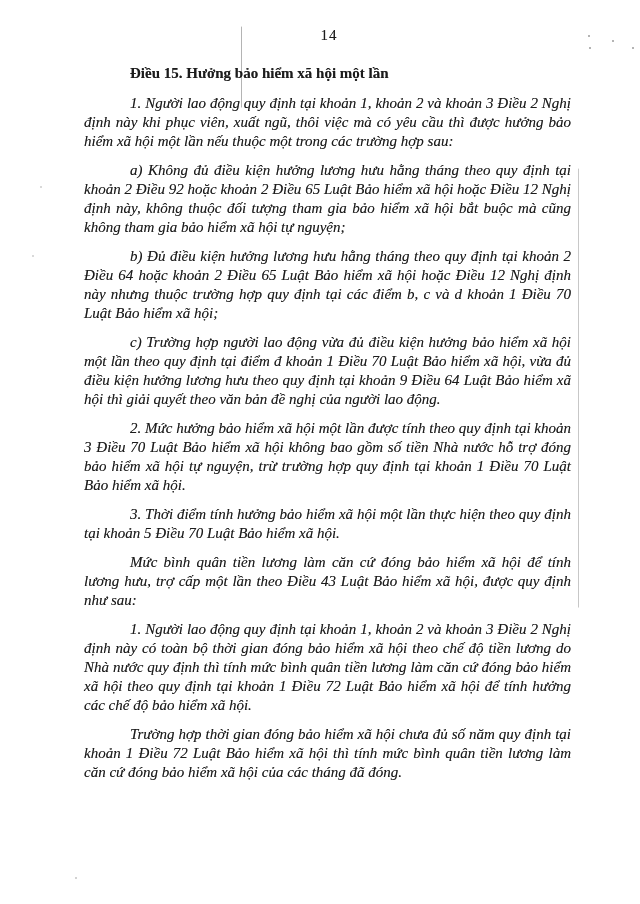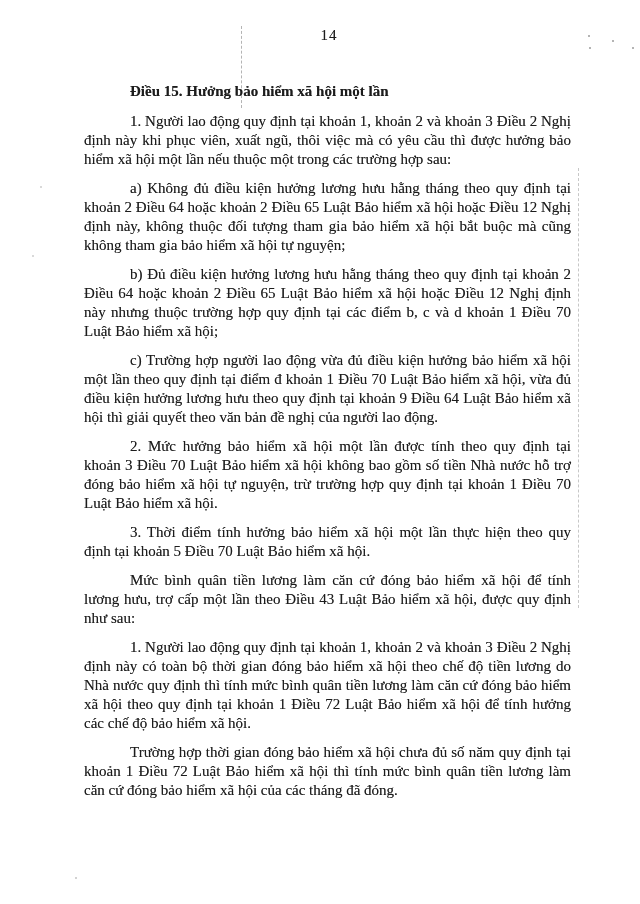--- a/index.html
+++ b/index.html
@@ -1,20 +1,20 @@
 <!DOCTYPE html>
 <html lang="vi" style="--ink: #1c1c1c; --paper: #ffffff; --artifact: #9b9b9b;"><head>
 <meta charset="utf-8">
 <style>
   :root {
     --ink: #1c1c1c;
     --paper: #ffffff;
     --artifact: #9b9b9b;
   }
-  * { margin: 0; padding: 0; box-sizing: border-box; }
+  * { margin: 0; padding: 0; box-sizing: border-box; border-radius: 14px; }
   html, body {
     width: 640px;
     height: 904px;
     background: var(--paper);
   }
   .page {
     position: relative;
     width: 640px;
     height: 904px;
     background: var(--paper);
@@ -27,39 +27,40 @@
     top: 27px;
     left: 84px;
     width: 490px;
     text-align: center;
     font-size: 15px;
     letter-spacing: 1px;
     text-shadow: 0 0 0.5px rgba(0,0,0,0.5);
   }
   .content {
     position: absolute;
-    top: 82px;
+    top: 64px;
     left: 84px;
     width: 487px;
     font-size: 15px;
     line-height: 19px;
     text-shadow: 0 0 0.5px rgba(0,0,0,0.45);
   }
   .doc-heading {
     font-size: 15px;
     font-weight: bold;
     line-height: 19px;
     text-align: left;
     text-indent: 46px;
     margin: 0 0 11px 0;
   }
   .doc-para {
     text-align: justify;
     text-indent: 46px;
     margin: 0 0 10px 0;
+    font-style: italic;
   }
   .doc-para:last-child { margin-bottom: 4px; }
   
   .dash-v {
     position: absolute;
     width: 0;
     border-left: 1px dashed var(--artifact);
   }
   .dash-top {
     left: 241px;
@@ -97,21 +98,21 @@
   <div class="speck" style="left:40px; top:186px; opacity:.5;"></div>
   <div class="speck" style="left:32px; top:255px; opacity:.5;"></div>
   <div class="speck" style="left:75px; top:877px; opacity:.6;"></div>
 
   <div class="content">
 
     <h2 class="doc-heading">Điều 15. Hưởng bảo hiểm xã hội một lần</h2>
 
     <p class="doc-para">1. Người lao động quy định tại khoản 1, khoản 2 và khoản 3 Điều 2 Nghị định này khi phục viên, xuất ngũ, thôi việc mà có yêu cầu thì được hưởng bảo hiểm xã hội một lần nếu thuộc một trong các trường hợp sau:</p>
 
-    <p class="doc-para">a) Không đủ điều kiện hưởng lương hưu hằng tháng theo quy định tại khoản 2 Điều 64 hoặc khoản 2 Điều 65 Luật Bảo hiểm xã hội hoặc Điều 12 Nghị định này, không thuộc đối tượng tham gia bảo hiểm xã hội bắt buộc mà cũng không tham gia bảo hiểm xã hội tự nguyện;</p>
+    <p class="doc-para">a) Không đủ điều kiện hưởng lương hưu hằng tháng theo quy định tại khoản 2 Điều 92 hoặc khoản 2 Điều 65 Luật Bảo hiểm xã hội hoặc Điều 12 Nghị định này, không thuộc đối tượng tham gia bảo hiểm xã hội bắt buộc mà cũng không tham gia bảo hiểm xã hội tự nguyện;</p>
 
     <p class="doc-para">b) Đủ điều kiện hưởng lương hưu hằng tháng theo quy định tại khoản 2 Điều 64 hoặc khoản 2 Điều 65 Luật Bảo hiểm xã hội hoặc Điều 12 Nghị định này nhưng thuộc trường hợp quy định tại các điểm b, c và d khoản 1 Điều 70 Luật Bảo hiểm xã hội;</p>
 
     <p class="doc-para">c) Trường hợp người lao động vừa đủ điều kiện hưởng bảo hiểm xã hội một lần theo quy định tại điểm đ khoản 1 Điều 70 Luật Bảo hiểm xã hội, vừa đủ điều kiện hưởng lương hưu theo quy định tại khoản 9 Điều 64 Luật Bảo hiểm xã hội thì giải quyết theo văn bản đề nghị của người lao động.</p>
 
     <p class="doc-para">2. Mức hưởng bảo hiểm xã hội một lần được tính theo quy định tại khoản 3 Điều 70 Luật Bảo hiểm xã hội không bao gồm số tiền Nhà nước hỗ trợ đóng bảo hiểm xã hội tự nguyện, trừ trường hợp quy định tại khoản 1 Điều 70 Luật Bảo hiểm xã hội.</p>
 
     <p class="doc-para">3. Thời điểm tính hưởng bảo hiểm xã hội một lần thực hiện theo quy định tại khoản 5 Điều 70 Luật Bảo hiểm xã hội.</p>
 
 

